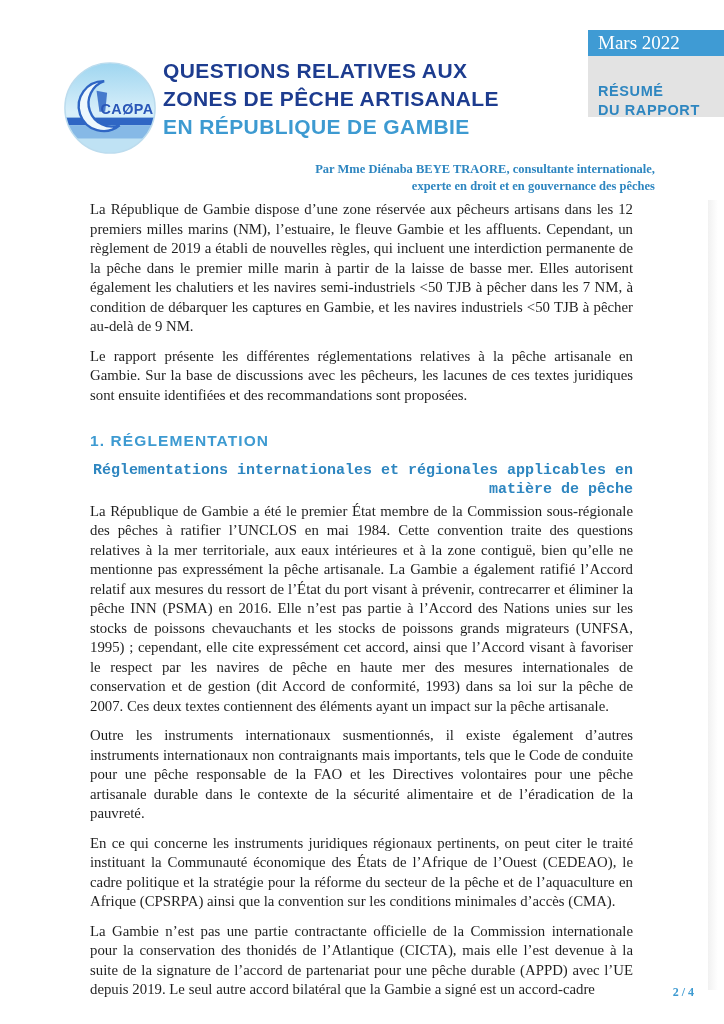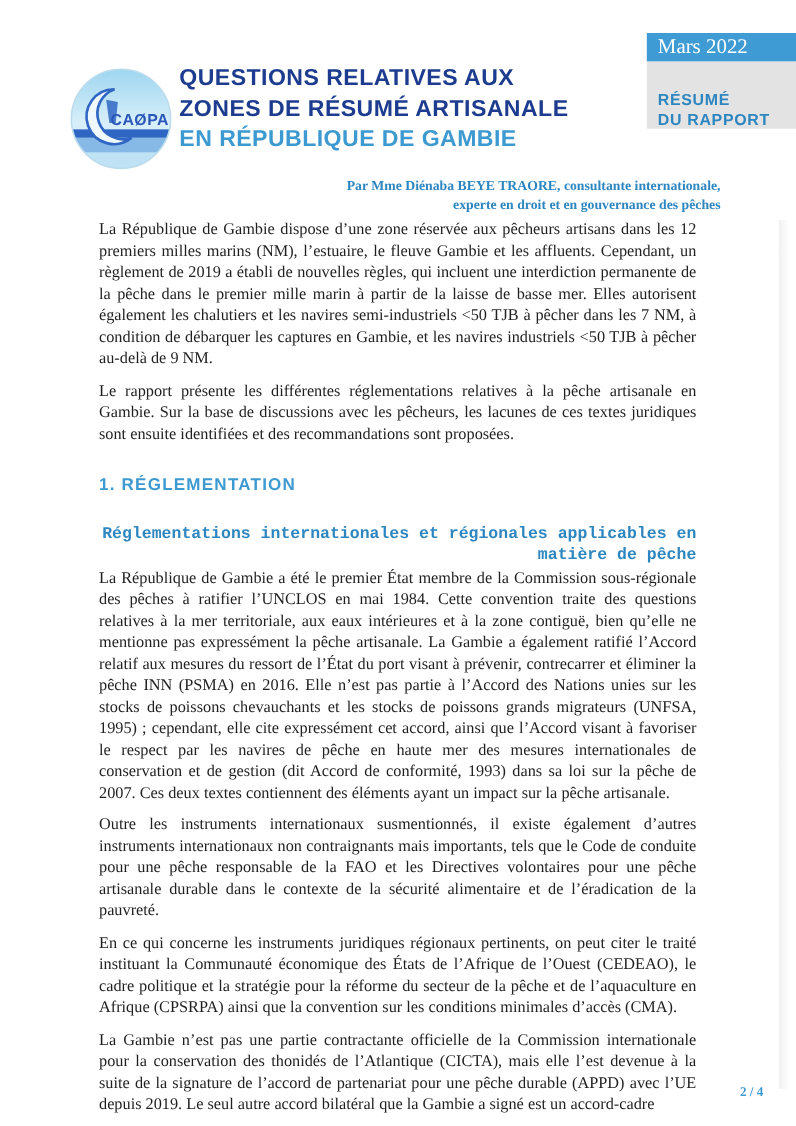--- a/index.html
+++ b/index.html
@@ -55,21 +55,21 @@
   }
 
   
   .content {
     position:absolute; left:90px; top:200px; width:543px;
     font-size:14.8px; line-height:19.5px;
     color:#1f1f1f; text-align:justify;
   }
   .content p { margin:0 0 10px 0; }
   .section-heading {
-    margin:26px 0 25px 0;
+    margin:26px 0 10px 0;
     font-family:"Liberation Sans", sans-serif;
     font-weight:bold; font-size:15.5px; letter-spacing:1.1px;
     color:#3d9ad1; text-align:left;
   }
   .subsection-heading {
     margin:0 0 2px 0;
     font-family:Liberation Mono, monospace;
     font-weight:bold; font-size:15px;
     color:#2e86c0; text-align:right;
   }
@@ -120,21 +120,21 @@
         <path d="M44 22 a26 26 0 1 0 16 46 a21 21 0 1 1 -16 -46" fill="#eef8fd" stroke="#2f66c4" stroke-width="2.5"></path>
         <path d="M36 32 l3 22 l6 0 l2 -20 z" fill="#2f66c4" opacity="0.85"></path>
       </g>
       <text x="40" y="56" font-family="Liberation Sans, sans-serif" font-size="15" font-weight="bold" fill="#2a57b8" letter-spacing="0.5">CAØPA</text>
       <circle cx="50" cy="50" r="47" fill="none" stroke="#bcdcee" stroke-width="1.5"></circle>
     </svg>
   </div>
 
   <div class="title-block">
     <div>QUESTIONS RELATIVES AUX</div>
-    <div>ZONES DE RÉSUMÉ ARTISANALE</div>
+    <div>ZONES DE PÊCHE ARTISANALE</div>
     <div class="line-light">EN RÉPUBLIQUE DE GAMBIE</div>
   </div>
 
   <div class="byline">
     <div>Par Mme Diénaba BEYE TRAORE, consultante internationale,</div>
     <div>experte en droit et en gouvernance des pêches</div>
   </div>
 
   <div class="content">
     <p>La République de Gambie dispose d’une zone réservée aux pêcheurs artisans dans les 12 premiers milles marins (NM), l’estuaire, le fleuve Gambie et les affluents. Cependant, un règlement de 2019 a établi de nouvelles règles, qui incluent une interdiction permanente de la pêche dans le premier mille marin à partir de la laisse de basse mer. Elles autorisent également les chalutiers et les navires semi-industriels &lt;50 TJB à pêcher dans les 7 NM, à condition de débarquer les captures en Gambie, et les navires industriels &lt;50 TJB à pêcher au-delà de 9 NM.</p>

